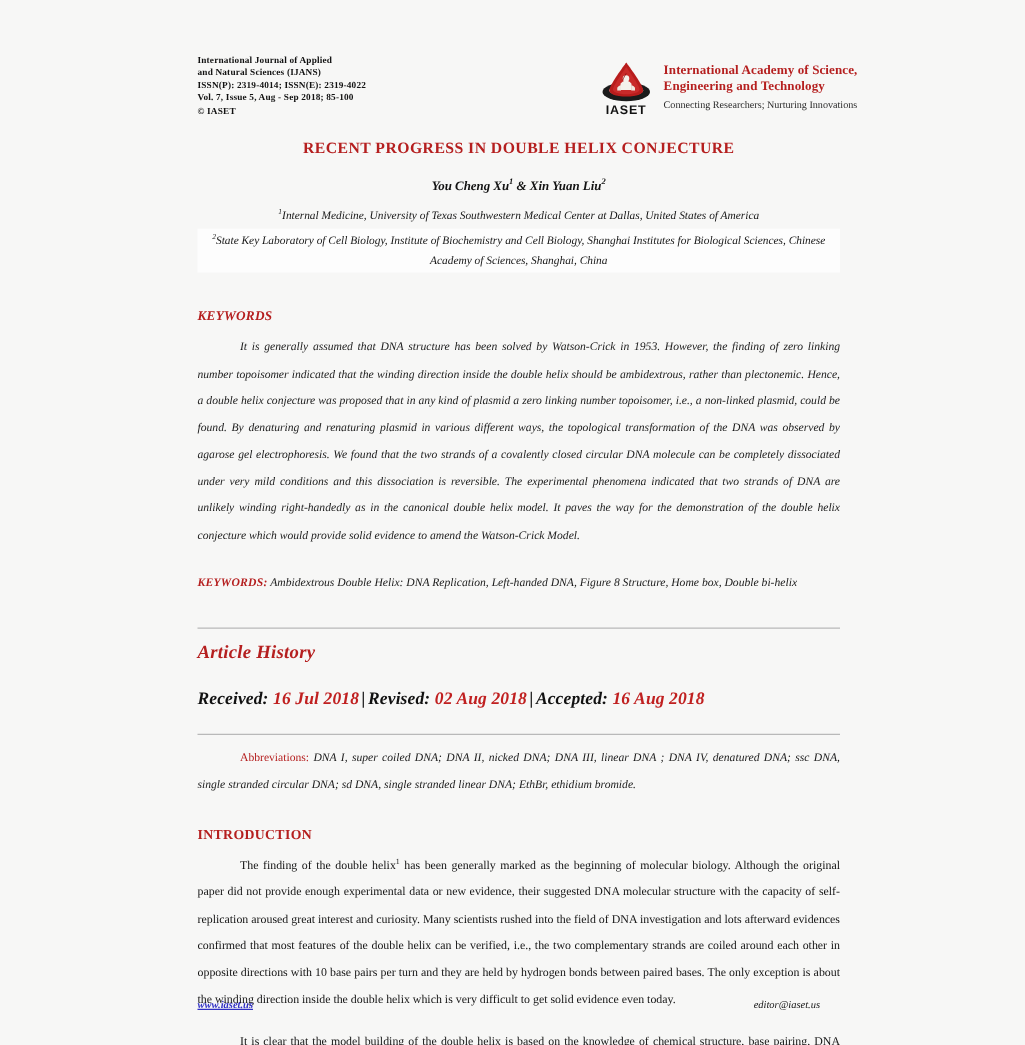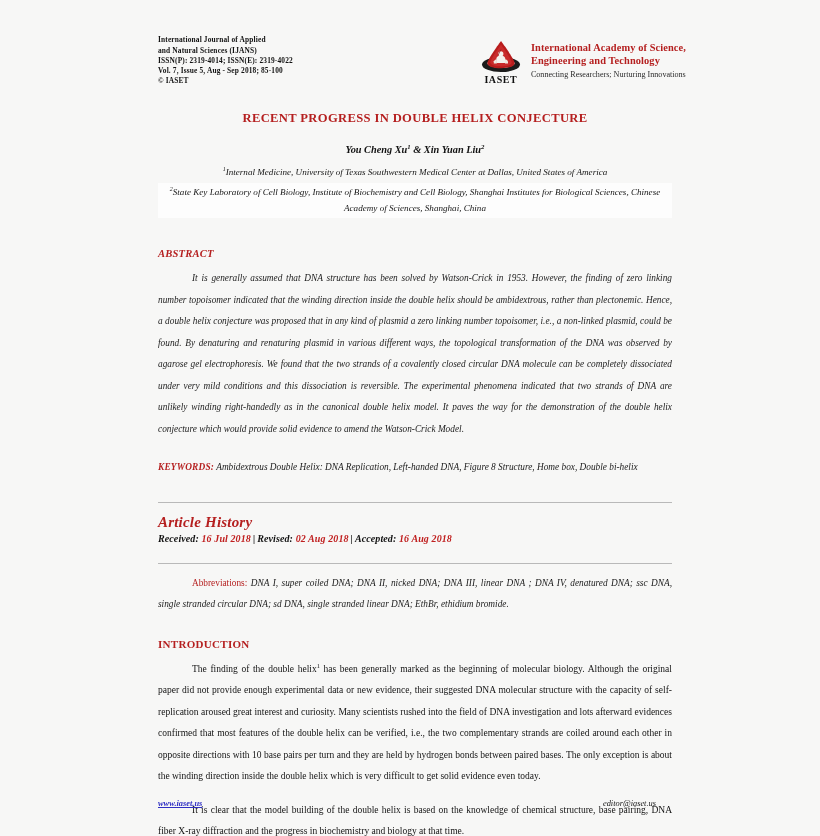--- a/index.html
+++ b/index.html
@@ -19,21 +19,21 @@
     position: relative;
     width: 820px;
     height: 836px;
     box-sizing: border-box;
     padding: 28px 148px 0 158px;
   }
 
   
   .masthead {
     display: flex;
-    align-items: center;
+    align-items: flex-end;
     justify-content: space-between;
     height: 66px;
   }
   .journal-meta {
     font-family: "Liberation Serif", "DejaVu Serif", serif;
     font-weight: bold;
     font-size: 7.4px;
     line-height: 10.3px;
     color: #121212;
     letter-spacing: 0.15px;
@@ -55,21 +55,21 @@
     flex-direction: column;
     align-items: center;
   }
   .brand-mark {
     position: relative;
     width: 44px;
     height: 33px;
   }
   .brand-mark svg { display: block; }
   .brand-wordmark {
-    font-family: Liberation Serif, serif;
+    font-family: Liberation Sans, sans-serif;
     font-weight: bold;
     font-size: 10px;
     letter-spacing: 0.6px;
     color: #111;
     line-height: 11px;
     margin-top: 1px;
   }
   .brand-text { padding-top: 1px; }
   .brand-title {
     font-family: "Liberation Serif", "DejaVu Serif", serif;
@@ -193,25 +193,25 @@
   .history-head {
     margin-top: 11px;
     font-family: "Liberation Serif", "DejaVu Serif", serif;
     font-weight: bold;
     font-style: italic;
     font-size: 15px;
     color: #b51f1f;
     letter-spacing: 0.2px;
   }
   .history-line {
-    margin-top: 2px;
-    font-family: "Liberation Serif", "DejaVu Serif", serif;
-    font-weight: bold;
-    font-style: italic;
-    font-size: 10px;
+    margin-top: 21px;
+    font-family: "Liberation Serif", "DejaVu Serif", serif;
+    font-weight: bold;
+    font-style: italic;
+    font-size: 14px;
     color: #111;
     letter-spacing: 0.1px;
   }
   .history-line .date { color: #c02020; }
   .history-line .sep  { color: #111; padding: 0 2px; }
 
   .abbr-block {
     margin-top: 13px;
   }
 
@@ -292,21 +292,21 @@
     <div class="affil">
       <sup>1</sup><span>Internal Medicine, University of Texas Southwestern Medical Center at Dallas, United States of America</span>
     </div>
 
     <div class="affil second">
       <sup>2</sup><span>State Key Laboratory of Cell Biology, Institute of Biochemistry and Cell Biology, Shanghai Institutes for Biological Sciences, Chinese Academy of Sciences, Shanghai, China</span>
     </div>
   </div>
 
   <div class="section">
-    <div class="section-head">ABSTRACT</div>
+    <div class="section-head">KEYWORDS</div>
     <p class="body-italic indent">It is generally assumed that DNA structure has been solved by Watson-Crick in 1953. However, the finding of zero linking number topoisomer indicated that the winding direction inside the double helix should be ambidextrous, rather than plectonemic. Hence, a double helix conjecture was proposed that in any kind of plasmid a zero linking number topoisomer, i.e., a non-linked plasmid,  could be found. By denaturing and renaturing plasmid in various different ways, the topological transformation of the DNA was observed by agarose gel electrophoresis. We found that the two strands of a covalently closed circular DNA molecule can be completely dissociated under very mild conditions and this dissociation is reversible. The experimental phenomena indicated that two strands of DNA are unlikely winding right-handedly as in the canonical double helix model. It paves the way for the demonstration of the double helix conjecture which would provide solid evidence to amend the Watson-Crick Model.</p>
   </div>
 
   <p class="body-italic" style="margin-top:17px;">
     <span class="kw-label">KEYWORDS:</span><span> Ambidextrous Double Helix: DNA Replication, Left-handed DNA, Figure 8 Structure, Home box, Double bi-helix</span>
   </p>
 
   <hr class="rule top">
   <div class="history-head">Article History</div>
   <div class="history-line">

